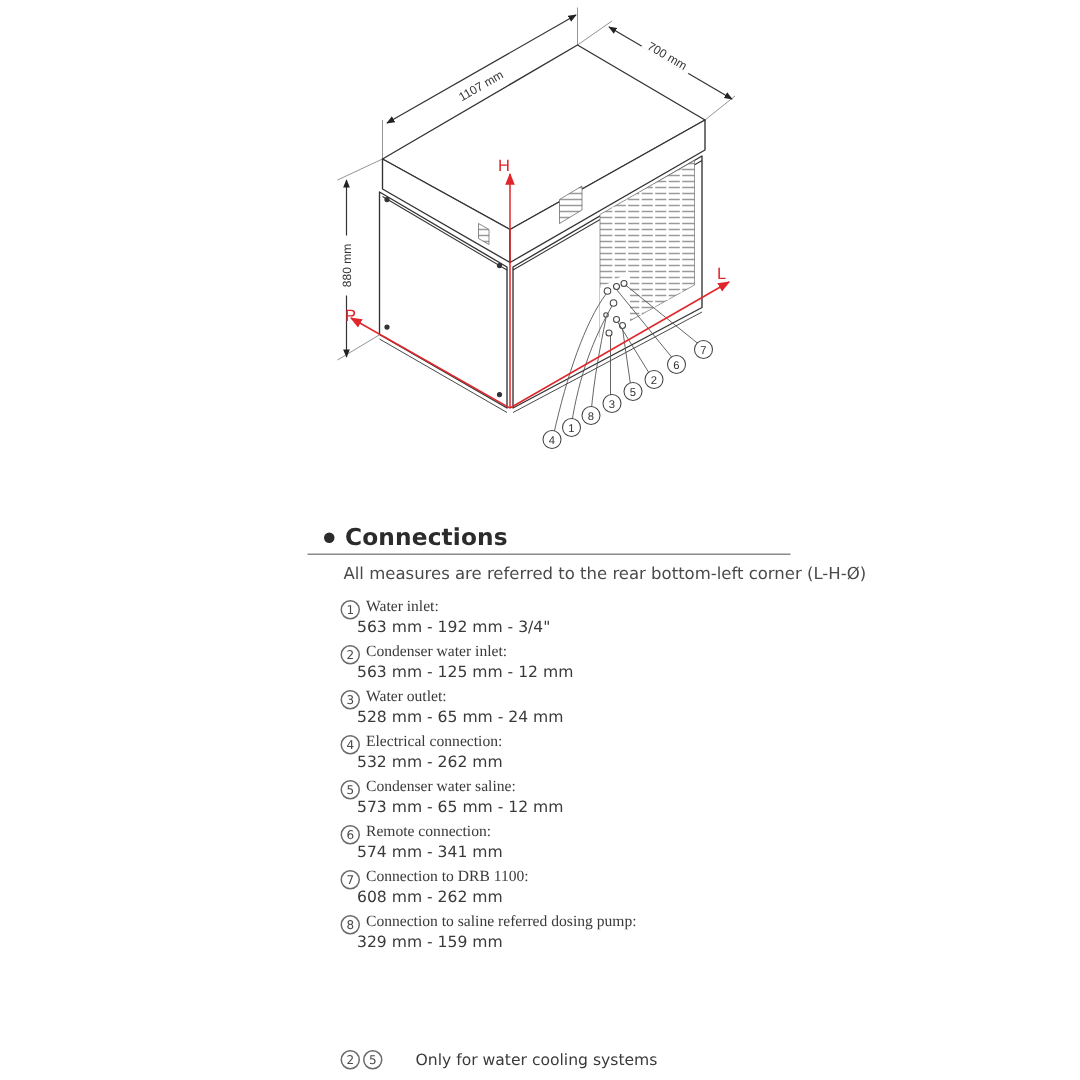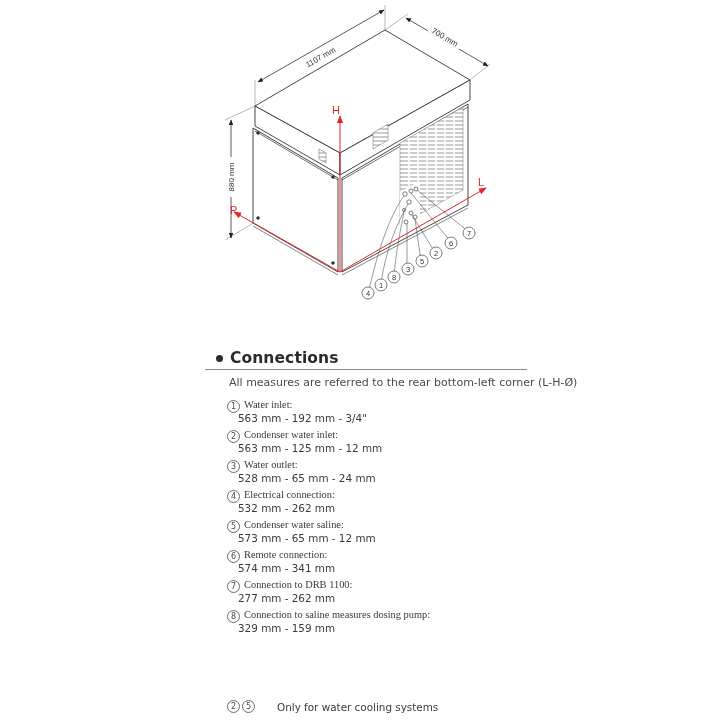--- a/index.html
+++ b/index.html
@@ -191,25 +191,25 @@
     <span class="value">573 mm - 65 mm - 12 mm</span>
   </div>
   <div class="item" style="top:150px;">
     <span class="num">6</span>
     <span class="label">Remote connection:</span>
     <span class="value">574 mm - 341 mm</span>
   </div>
   <div class="item" style="top:180px;">
     <span class="num">7</span>
     <span class="label">Connection to DRB 1100:</span>
-    <span class="value">277 mm - 262 mm</span>
+    <span class="value">608 mm - 262 mm</span>
   </div>
   <div class="item" style="top:210px;">
     <span class="num">8</span>
-    <span class="label">Connection to saline measures dosing pump:</span>
+    <span class="label">Connection to saline referred dosing pump:</span>
     <span class="value">329 mm - 159 mm</span>
   </div>
 </div>
 
 <div class="note">
   <span class="c">2</span>
   <span class="c">5</span>
   <span class="t">Only for water cooling systems</span>
 </div>
 

